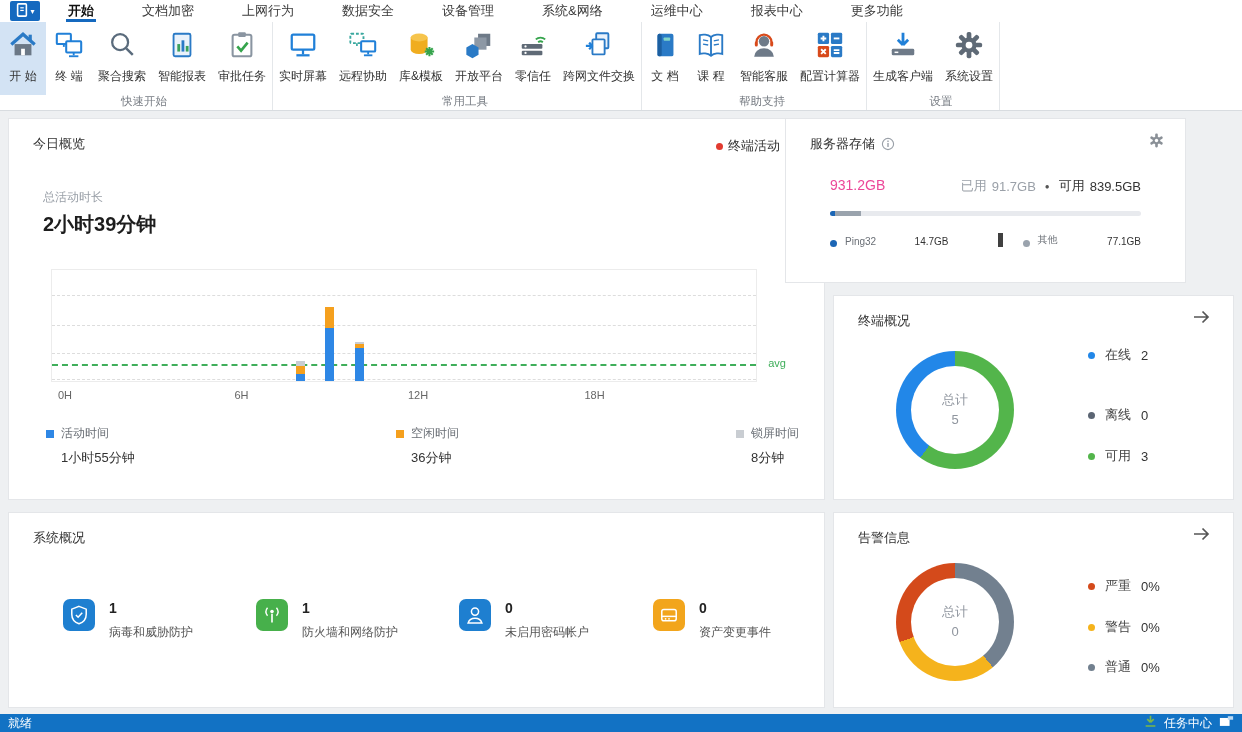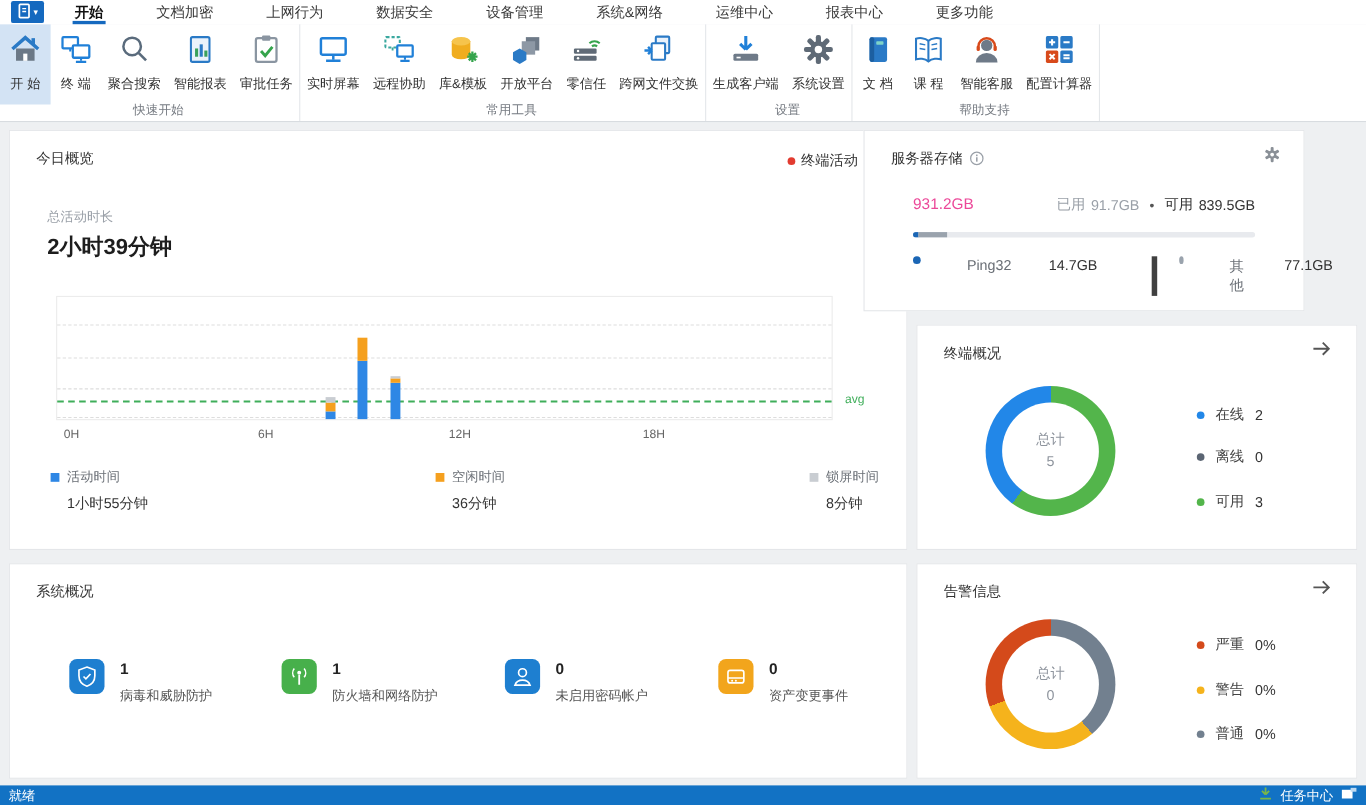--- a/index.html
+++ b/index.html
@@ -58,21 +58,21 @@
   
   .gear-btn { position:absolute; right:20px; top:13px; cursor:pointer; }
   .st-row1 { position:absolute; left:44px; right:44px; top:58px; display:flex; justify-content:space-between; align-items:baseline; }
   .st-total { font-size:14px; font-weight:normal; color:#ec4899; }
   .st-right { font-size:13px; color:#9aa0a8; display:flex; align-items:center; gap:5px; }
   .st-right .dark { color:#333; }
   .st-right .sep { color:#555; font-size:8px; margin:0 4px; }
   .st-bar { position:absolute; left:44px; right:44px; top:92px; height:5px; border-radius:3px; overflow:hidden; display:flex; }
   .st-bar span { height:100%; }
   .st-items { position:absolute; left:24px; right:24px; top:114px; display:flex; }
-  .st-item { flex:1; display:flex; align-items:flex-start; padding:0 20px; font-size:13px;gap:34px; }
+  .st-item { flex:1; display:flex; align-items:flex-end; padding:0 20px; font-size:10px; }
   .st-item + .st-item { border-left:5px solid #404040;margin-left:29px; }
   .st-dot { width:7px; height:7px; border-radius:50%; margin-right:8px; }
   .st-lb { color:#6a6f76; }
   .st-val { margin-left:auto; color:#333; }
 
   
   .donut { position:absolute; width:118px; height:118px; border-radius:50%; }
   .donut::after { content:""; position:absolute; left:15px; top:15px; right:15px; bottom:15px; background:#fff; border-radius:50%; }
   .donut-center { position:absolute; text-align:center; font-size:13px; color:#8f959e; z-index:2; width:118px; }
   .dlegend { position:absolute; }
@@ -244,48 +244,20 @@
           <span class="rlb">跨网文件交换</span>
         </div>
       </div>
       <div class="rglabel">常用工具</div>
     </div>
     <div class="rgroup">
       <div class="ritems">
         <div class="ritem">
           <span class="ric">
             <svg width="30" height="30" viewBox="0 0 32 32">
-              <path d="M16 3 v13 m0 0 l-5.5 -5.5 M16 16 l5.5 -5.5" stroke="#2080d8" stroke-width="3" fill="none"></path>
-              <rect x="4" y="20" width="24" height="7" rx="1.5" fill="#6e7a88"></rect>
-              <rect x="7" y="23" width="4" height="1.6" fill="#fff"></rect>
-            </svg>
-          </span>
-          <span class="rlb">生成客户端</span>
-        </div>
-        <div class="ritem">
-          <span class="ric">
-            <svg width="30" height="30" viewBox="0 0 32 32">
-              <rect x="13.5" y="2" width="5" height="28" rx="2" fill="#5f6a76"></rect>
-              <rect x="13.5" y="2" width="5" height="28" rx="2" fill="#5f6a76" transform="rotate(45 16 16)"></rect>
-              <rect x="13.5" y="2" width="5" height="28" rx="2" fill="#5f6a76" transform="rotate(90 16 16)"></rect>
-              <rect x="13.5" y="2" width="5" height="28" rx="2" fill="#5f6a76" transform="rotate(135 16 16)"></rect>
-              <circle cx="16" cy="16" r="8" fill="#5f6a76"></circle>
-              <circle cx="16" cy="16" r="3.6" fill="#fff"></circle>
-            </svg>
-          </span>
-          <span class="rlb">系统设置</span>
-        </div>
-      </div>
-      <div class="rglabel">设置</div>
-    </div>
-    <div class="rgroup">
-      <div class="ritems">
-        <div class="ritem">
-          <span class="ric">
-            <svg width="30" height="30" viewBox="0 0 32 32">
               <rect x="8" y="4" width="17" height="24" rx="2" fill="#2a7ac6"></rect>
               <rect x="8" y="4" width="4.5" height="24" rx="2" fill="#1c5fa0"></rect>
               <rect x="14.5" y="8" width="7" height="3.4" rx="0.8" fill="#7fd4c8"></rect>
             </svg>
           </span>
           <span class="rlb">文 档</span>
         </div>
         <div class="ritem">
           <span class="ric">
             <svg width="30" height="30" viewBox="0 0 32 32">
@@ -321,20 +293,48 @@
               <rect x="3" y="17" width="12" height="12" rx="1.5" fill="#d84a1b"></rect>
               <path d="M6.5 20.5 l5 5 M11.5 20.5 l-5 5" stroke="#fff" stroke-width="2"></path>
               <rect x="17" y="17" width="12" height="12" rx="1.5" fill="#2a7ac6"></rect>
               <path d="M20 21.5 h6 M20 24.5 h6" stroke="#fff" stroke-width="2"></path>
             </svg>
           </span>
           <span class="rlb">配置计算器</span>
         </div>
       </div>
       <div class="rglabel">帮助支持</div>
+    </div>
+    <div class="rgroup">
+      <div class="ritems">
+        <div class="ritem">
+          <span class="ric">
+            <svg width="30" height="30" viewBox="0 0 32 32">
+              <path d="M16 3 v13 m0 0 l-5.5 -5.5 M16 16 l5.5 -5.5" stroke="#2080d8" stroke-width="3" fill="none"></path>
+              <rect x="4" y="20" width="24" height="7" rx="1.5" fill="#6e7a88"></rect>
+              <rect x="7" y="23" width="4" height="1.6" fill="#fff"></rect>
+            </svg>
+          </span>
+          <span class="rlb">生成客户端</span>
+        </div>
+        <div class="ritem">
+          <span class="ric">
+            <svg width="30" height="30" viewBox="0 0 32 32">
+              <rect x="13.5" y="2" width="5" height="28" rx="2" fill="#5f6a76"></rect>
+              <rect x="13.5" y="2" width="5" height="28" rx="2" fill="#5f6a76" transform="rotate(45 16 16)"></rect>
+              <rect x="13.5" y="2" width="5" height="28" rx="2" fill="#5f6a76" transform="rotate(90 16 16)"></rect>
+              <rect x="13.5" y="2" width="5" height="28" rx="2" fill="#5f6a76" transform="rotate(135 16 16)"></rect>
+              <circle cx="16" cy="16" r="8" fill="#5f6a76"></circle>
+              <circle cx="16" cy="16" r="3.6" fill="#fff"></circle>
+            </svg>
+          </span>
+          <span class="rlb">系统设置</span>
+        </div>
+      </div>
+      <div class="rglabel">设置</div>
     </div>
   </div>
 
 <section class="panel p-today">
   <div class="ptitle">今日概览</div>
   <div class="filter">
     <span class="fdot" style="background: rgb(226, 59, 48);"></span>
     <span>终端活动</span>
     <span class="caret">▼</span>
   </div>
@@ -492,21 +492,21 @@
   <div class="ptitle">终端概况</div>
   <div class="parrow"><svg width="19" height="18" viewBox="0 0 19 18">
         <path d="M2 9 h14 m-5.5 -5.5 L16 9 l-5.5 5.5" stroke="#555" stroke-width="1.7" fill="none"></path>
       </svg></div>
   <div class="donut" style="left: 62px; top: 55px; background: conic-gradient(rgb(83, 181, 75) 0deg, rgb(83, 181, 75) 216deg, rgb(34, 135, 232) 216deg, rgb(34, 135, 232) 360deg);"></div>
   <div class="donut-center" style="left:62px; top:95px;">
     <div>总计</div>
     <div style="margin-top:3px;">5</div>
   </div>
   <div class="dlegend"></div>
-<div class="dl-row" style="left: 254px; top: 72px;">
+<div class="dl-row" style="left: 254px; top: 50px;">
       <span class="dl-dot" style="background:#2287e8"></span>
       <span>在线</span>
       <span class="dl-val">2</span>
     </div>
     <div class="dl-row" style="left: 254px; top: 110px;">
       <span class="dl-dot" style="background:#5b6573"></span>
       <span>离线</span>
       <span class="dl-val">0</span>
     </div>
     <div class="dl-row" style="left: 254px; top: 151px;">

